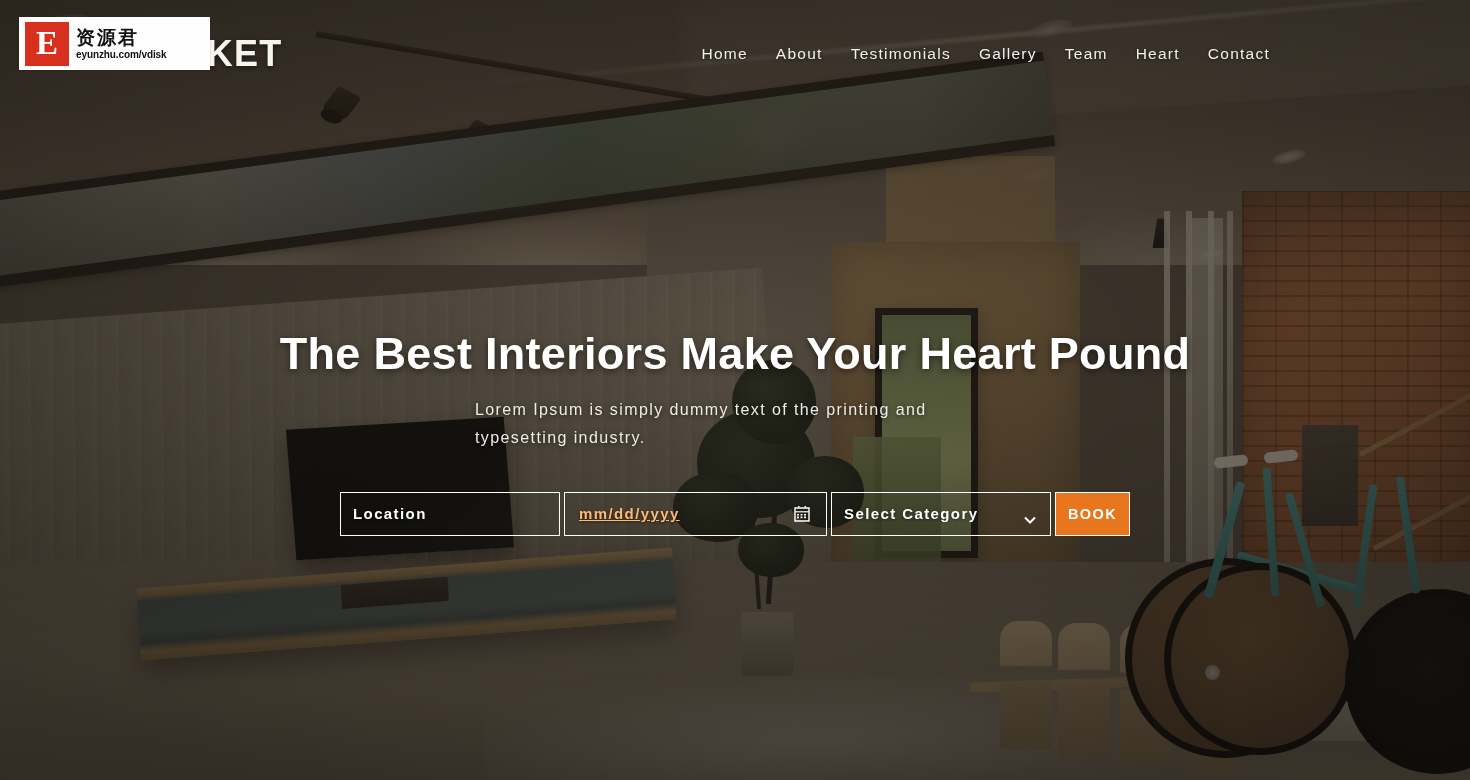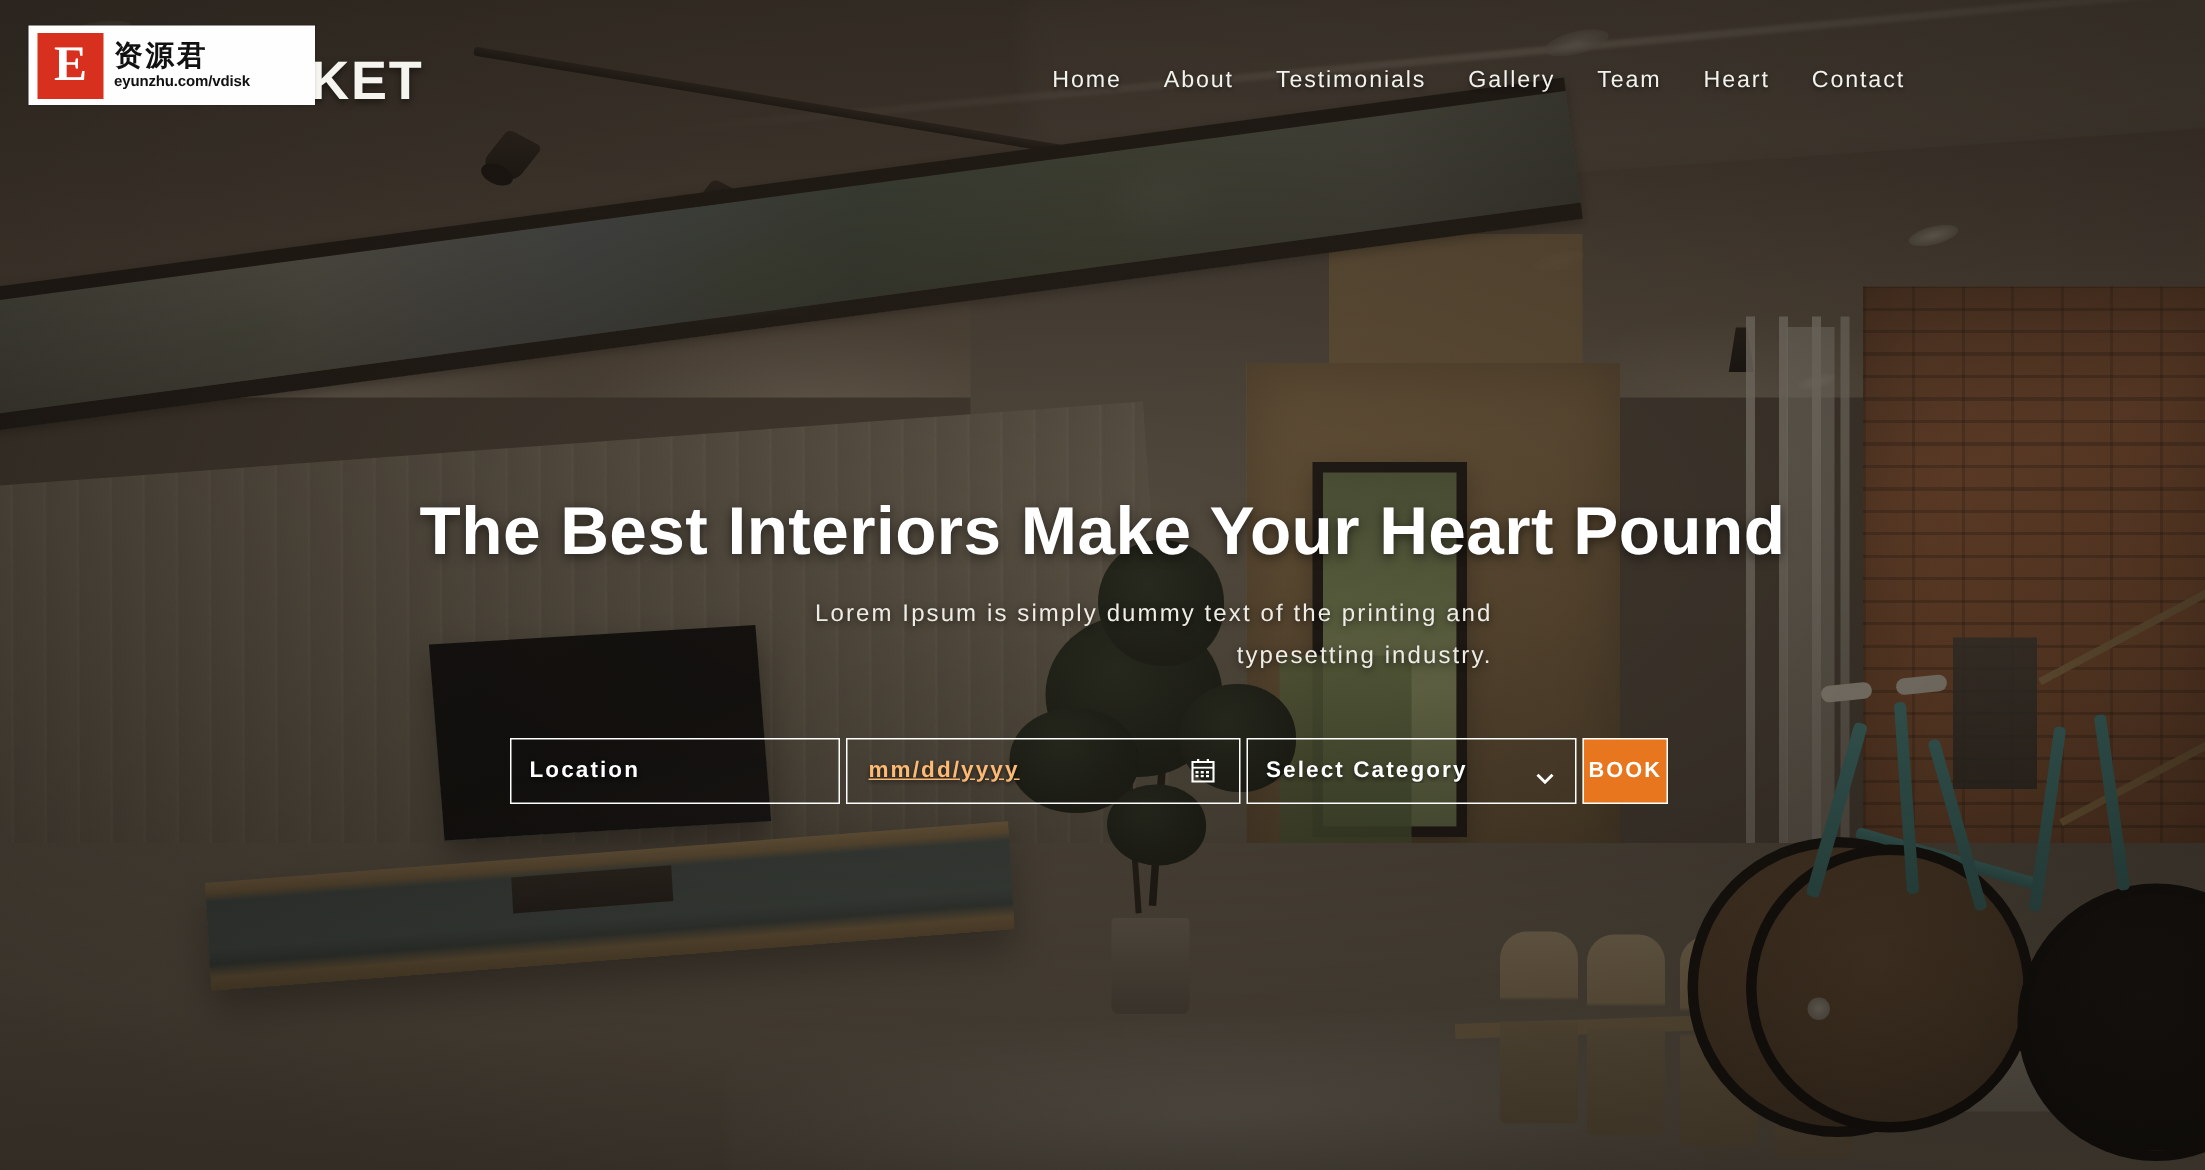--- a/index.html
+++ b/index.html
@@ -482,21 +482,21 @@
     text-align: center;
     font-size: 45px;
     font-weight: 700;
     color: #ffffff;
     letter-spacing: 0.3px;
     text-shadow: 0 2px 7px rgba(0,0,0,0.55);
     line-height: 1.15;
   }
   .hero-sub {
     margin-top: 16px;
-    text-align: right;
+    text-align: left;
     color: #efece6;
     font-size: 16px;
     letter-spacing: 1.4px;
     line-height: 1.75;
     text-shadow: 0 1px 5px rgba(0,0,0,0.6);
     max-width: 520px;
     margin-left: auto;
     margin-right: auto;
   }
 
@@ -561,21 +561,21 @@
   .f-category option { color: #222; background: #fff; }
   .sel-chevron {
     position: absolute;
     right: 14px; top: 50%;
     transform: translateY(-50%);
     pointer-events: none;
     width: 12px; height: 8px;
     color: #fff;
   }
   .book-btn {
-    width: 57px;
+    width: 75px;
     height: 44px;
     background: #e8761e;
     border: 1px solid #ffffff;
     color: #ffffff;
     font-family: "Liberation Sans", sans-serif;
     font-size: 14.5px;
     font-weight: 700;
     letter-spacing: 1.4px;
     cursor: pointer;
     display: flex;

